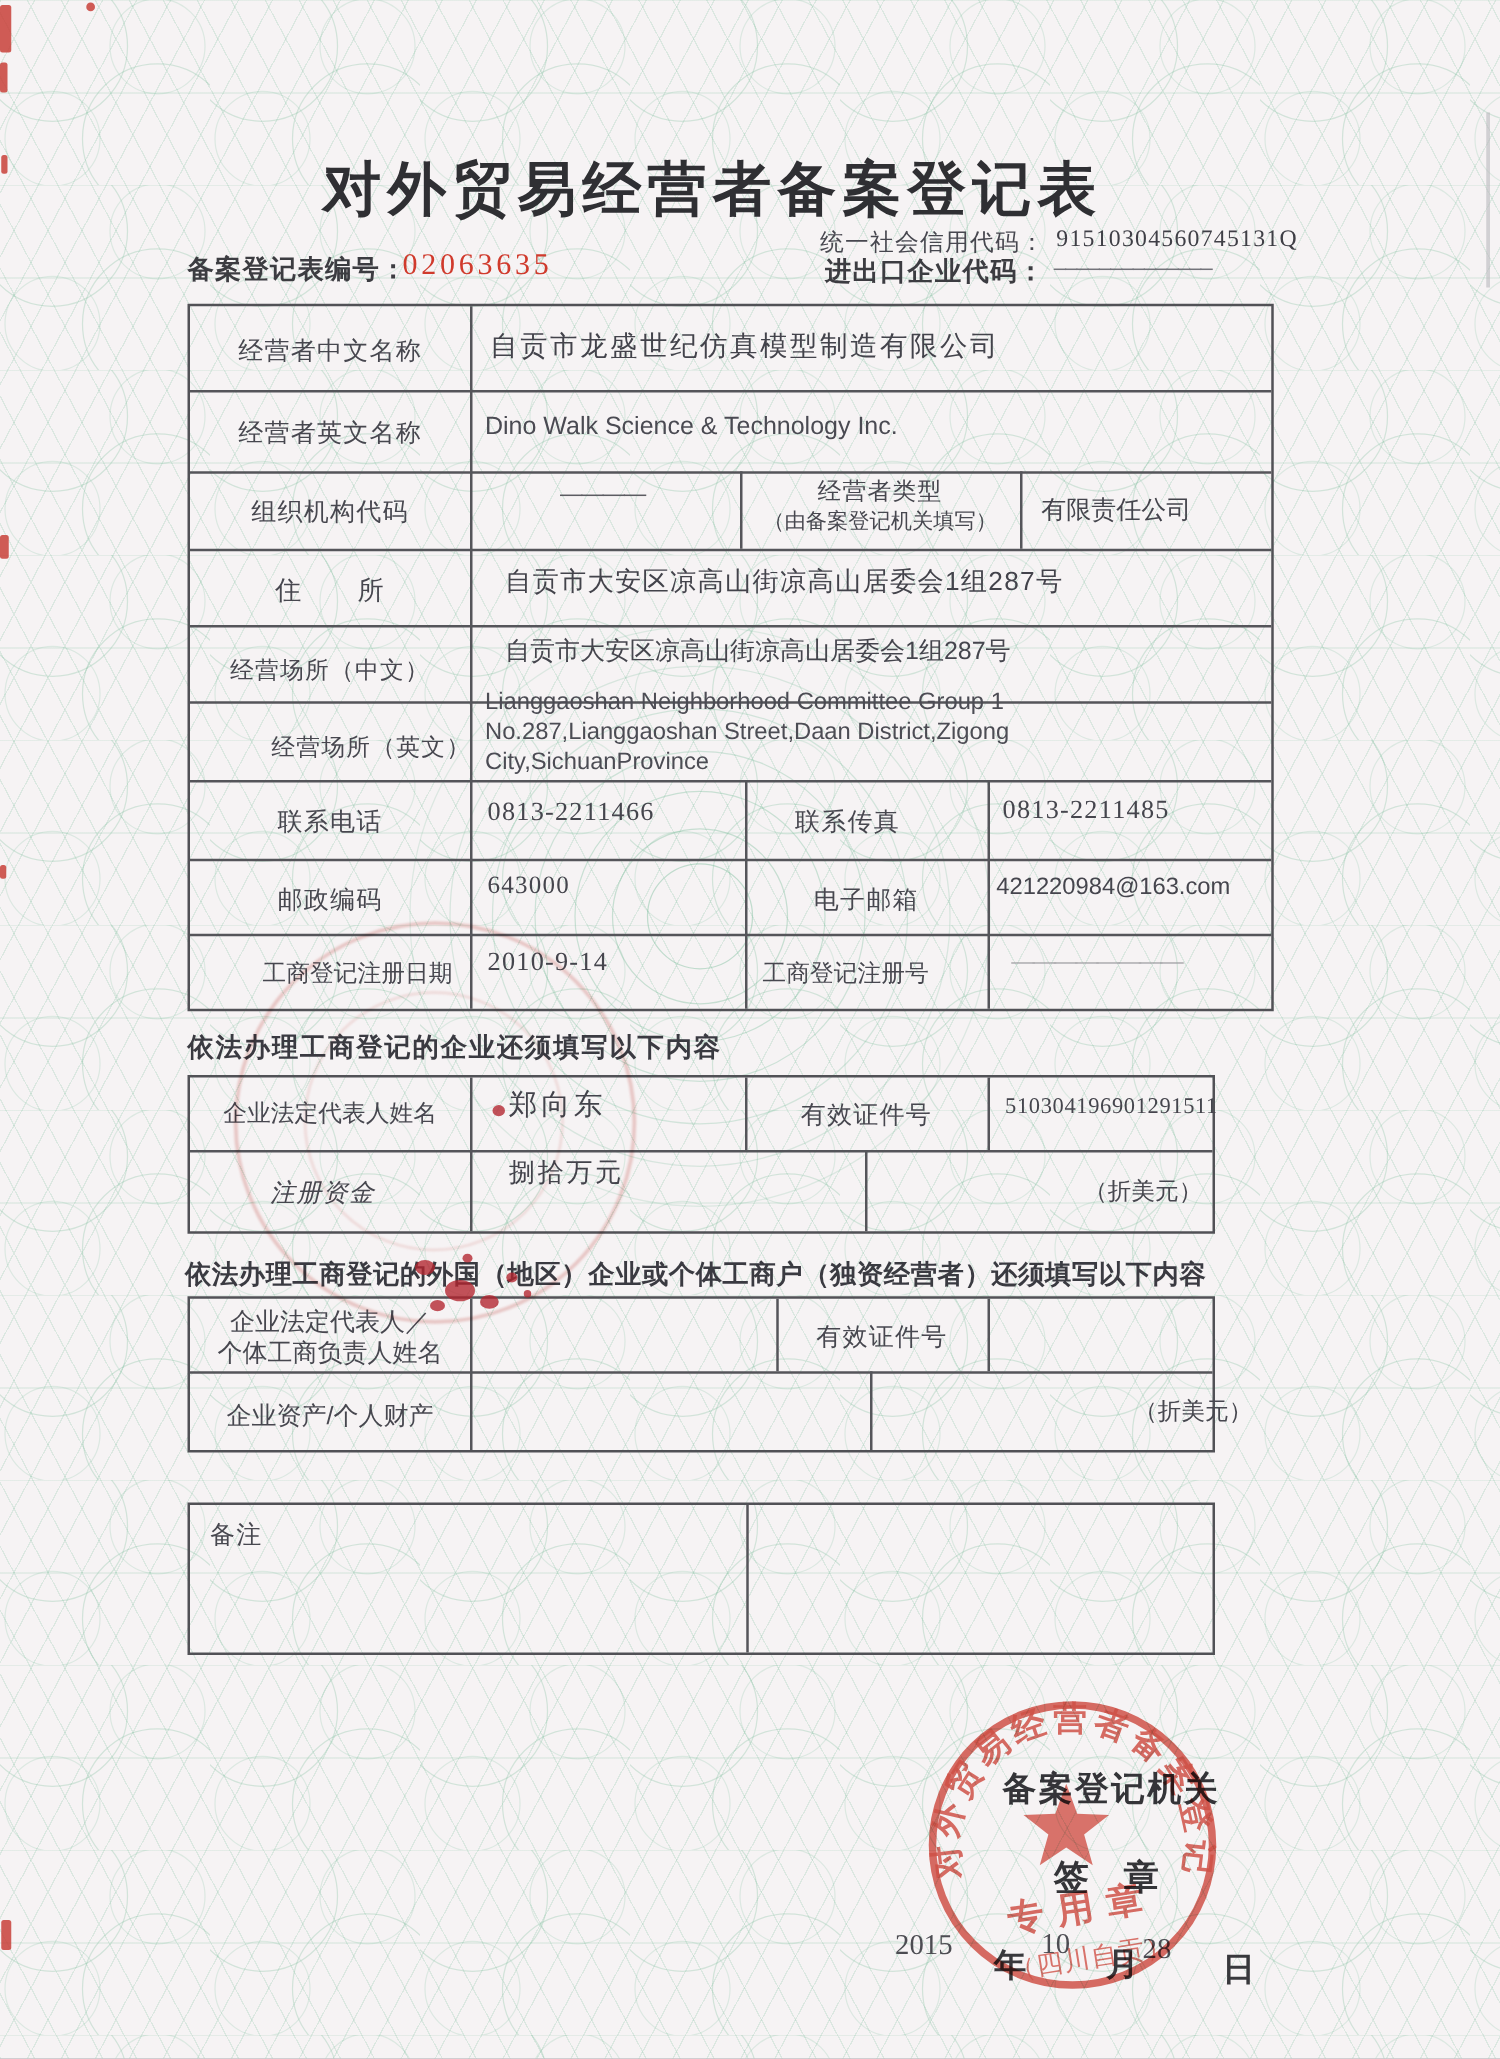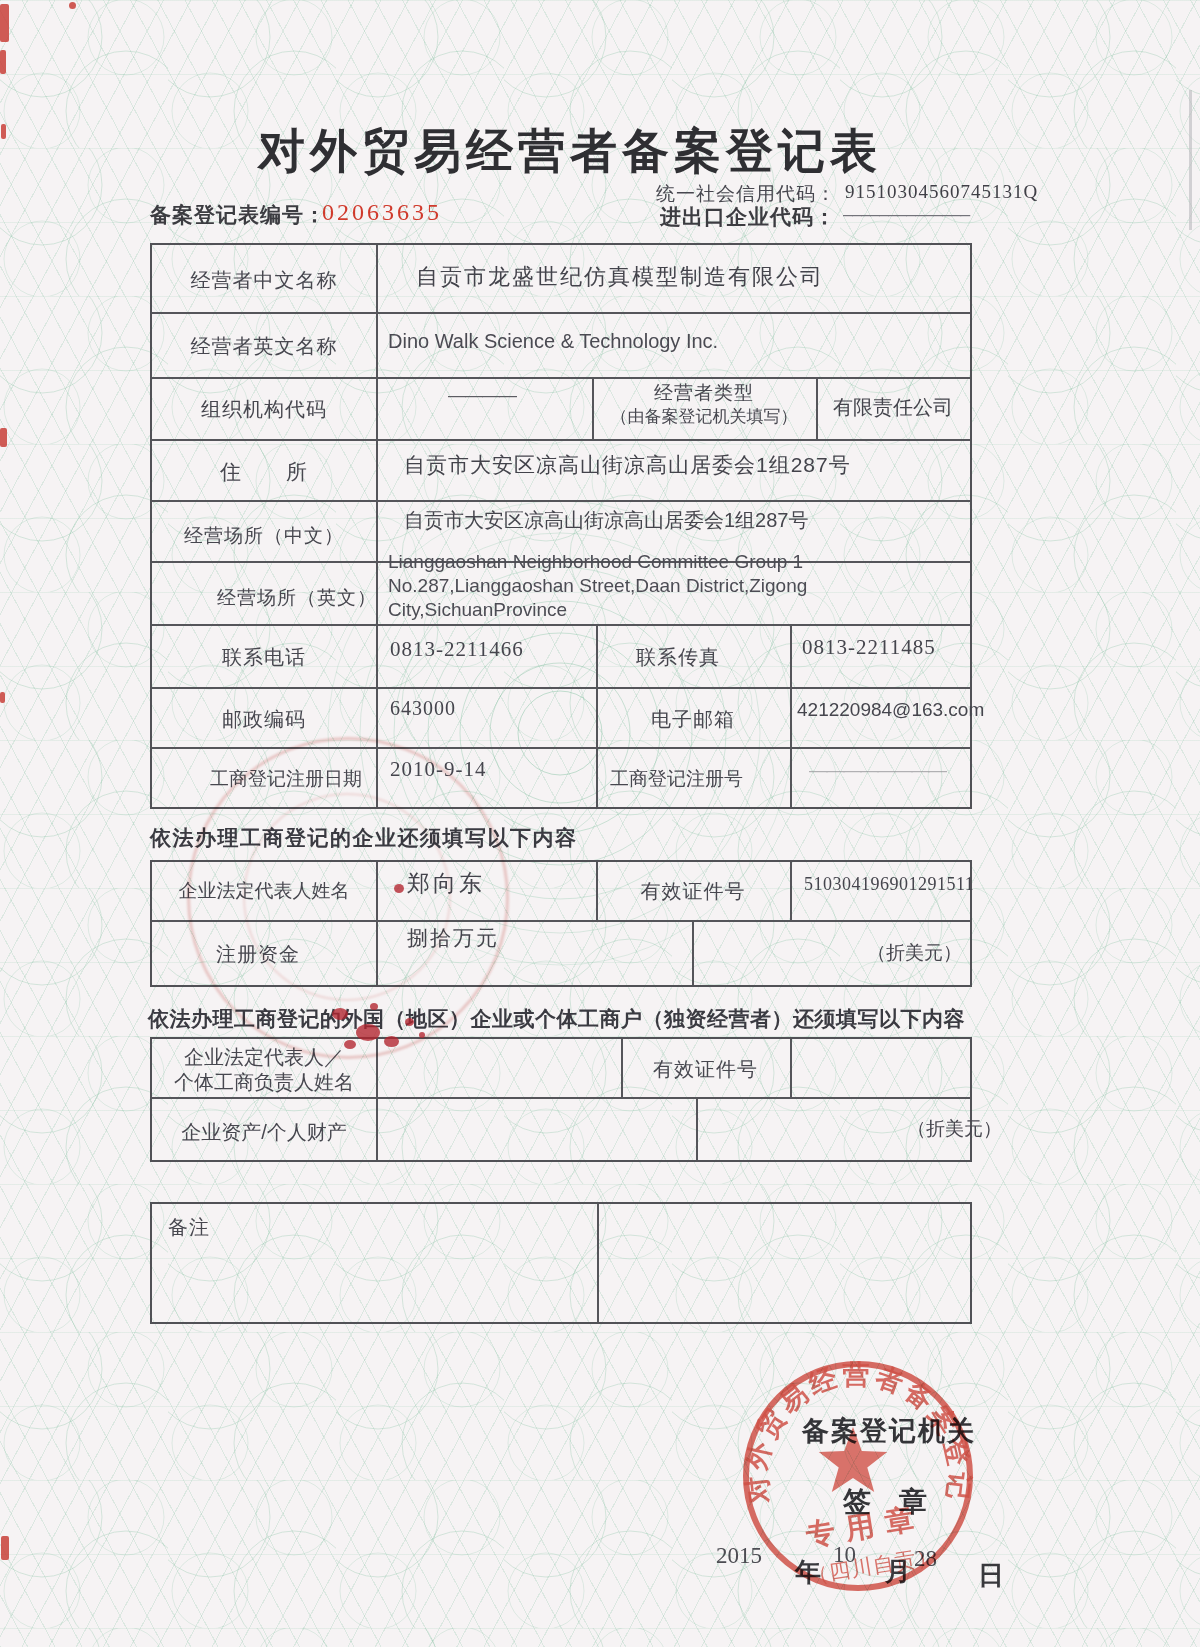--- a/index.html
+++ b/index.html
@@ -57,37 +57,37 @@
   <div class="hatch"></div>
 
   <div class="t" style="left:240px;top:120px;width:660px;text-align:center;font-size:47px;font-weight:700;letter-spacing:5px;color:#2f2f33;">对外贸易经营者备案登记表</div>
   <div class="t lbl" style="left:656px;top:181px;font-size:19px;">统一社会信用代码：</div>
   <div class="t ser" style="left:845px;top:181px;font-size:19px;letter-spacing:1px;">91510304560745131Q</div>
   <div class="t" style="left:150px;top:201px;font-size:21px;font-weight:600;letter-spacing:1px;color:#3c3c41;">备案登记表编号：</div>
   <div class="t ser" style="left:322px;top:199px;font-size:24px;letter-spacing:3px;color:#d03a2c;">02063635</div>
   <div class="t" style="left:660px;top:203px;font-size:21px;font-weight:600;letter-spacing:1px;color:#3c3c41;">进出口企业代码：</div>
   <div class="t" style="left:843px;top:204px;font-size:18px;letter-spacing:-1px;color:#73737a;">––––––––––––––</div>
 
-  <div class="tbl" style="left:150px;top:243px;width:818px;height:562px;">
+  <div class="tbl" style="left:150px;top:243px;width:818px;height:562px;padding-left:47px;">
     <div class="hl" style="top:67px;"></div>
     <div class="hl" style="top:132px;"></div>
     <div class="hl" style="top:194px;"></div>
     <div class="hl" style="top:255px;"></div>
     <div class="hl" style="top:316px;"></div>
     <div class="hl" style="top:379px;"></div>
     <div class="hl" style="top:442px;"></div>
     <div class="hl" style="top:502px;"></div>
     <div class="vl" style="left:224px;top:0;height:562px;"></div>
     <div class="vl" style="left:440px;top:132px;height:62px;"></div>
     <div class="vl" style="left:664px;top:132px;height:62px;"></div>
     <div class="vl" style="left:444px;top:379px;height:183px;"></div>
     <div class="vl" style="left:638px;top:379px;height:183px;"></div>
 
     <div class="t lbl c" style="left:0;width:224px;top:22px;font-size:20px;">经营者中文名称</div>
-    <div class="t" style="left:240px;top:17px;font-size:22px;letter-spacing:2px;color:#43434b;margin-left:24px;">自贡市龙盛世纪仿真模型制造有限公司</div>
+    <div class="t" style="left:240px;top:17px;font-size:22px;letter-spacing:2px;color:#43434b;">自贡市龙盛世纪仿真模型制造有限公司</div>
 
     <div class="t lbl c" style="left:0;width:224px;top:88px;font-size:20px;">经营者英文名称</div>
     <div class="t" style="left:236px;top:85px;font-size:20px;color:#4a4a52;text-align:center;">Dino Walk Science &amp; Technology Inc.</div>
 
     <div class="t lbl c" style="left:0;width:224px;top:151px;font-size:20px;">组织机构代码</div>
     <div class="t" style="left:296px;top:140px;font-size:18px;letter-spacing:-1px;color:#5c5c62;">————</div>
     <div class="t lbl c" style="left:440px;width:224px;top:135px;font-size:19px;">经营者类型</div>
     <div class="t lbl c" style="left:440px;width:224px;top:160px;font-size:17px;letter-spacing:0;">（由备案登记机关填写）</div>
     <div class="t c" style="left:664px;width:154px;top:149px;font-size:20px;color:#44444c;">有限责任公司</div>
 
@@ -124,21 +124,21 @@
     <div class="vl" style="left:224px;top:0;height:123px;"></div>
     <div class="vl" style="left:444px;top:0;height:58px;"></div>
     <div class="vl" style="left:638px;top:0;height:58px;"></div>
     <div class="vl" style="left:540px;top:58px;height:65px;"></div>
 
     <div class="t lbl c" style="left:0;width:224px;top:16px;font-size:19px;letter-spacing:0;">企业法定代表人姓名</div>
     <div class="t" style="left:255px;top:6px;font-size:23px;letter-spacing:3px;color:#43434b;">郑向东</div>
     <div class="t lbl c" style="left:444px;width:194px;top:16px;font-size:20px;">有效证件号</div>
     <div class="t ser" style="left:652px;top:12px;font-size:18px;letter-spacing:.5px;color:#45454d;">510304196901291511</div>
 
-    <div class="t lbl c" style="left:0;width:212px;top:79px;font-size:20px;">注册资金</div>
+    <div class="t lbl c" style="left:0;width:212px;top:79px;font-size:20px;font-style:italic;">注册资金</div>
     <div class="t" style="left:255px;top:62px;font-size:21px;letter-spacing:2px;color:#43434b;">捌拾万元</div>
     <div class="t lbl" style="left:715px;top:78px;font-size:19px;letter-spacing:0;">（折美元）</div>
   </div>
 
   <div class="heading" style="left:148px;top:1005px;font-size:21px;letter-spacing:.5px;">依法办理工商登记的外国（地区）企业或个体工商户（独资经营者）还须填写以下内容</div>
   <div class="tbl" style="left:150px;top:1037px;width:818px;height:121px;">
     <div class="hl" style="top:58px;"></div>
     <div class="vl" style="left:224px;top:0;height:121px;"></div>
     <div class="vl" style="left:469px;top:0;height:58px;"></div>
     <div class="vl" style="left:638px;top:0;height:58px;"></div>

